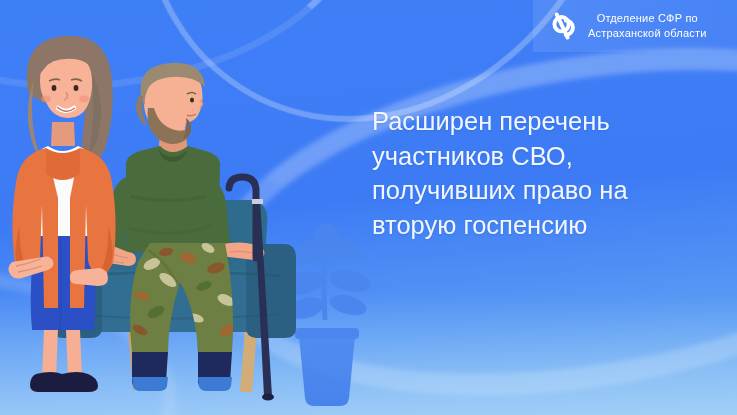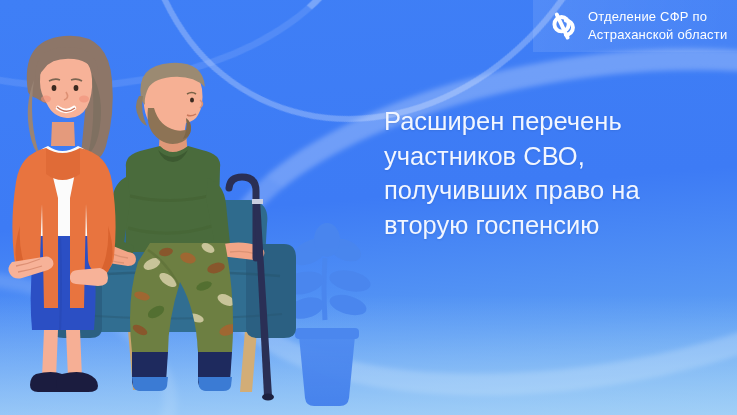--- a/index.html
+++ b/index.html
@@ -59,31 +59,31 @@
     position:absolute; top:0; left:533px;
     width:204px; height:52px;
     display:flex; align-items:center; gap:9px;
     padding:5px 6px 5px 12px;
     background:linear-gradient(100deg,rgba(255,255,255,0.10),rgba(255,255,255,0.045));
     z-index:9;
   }
   .brand-logo { width:34px; height:34px; flex:0 0 34px; }
   .brand-text {
     color:#ffffff;
-    font-size:13px;
+    font-size:11px;
     line-height:1.35;
     letter-spacing:.2px;
     white-space:pre-line;
-    text-align:left;
+    text-align:center;
   }
 
   
   .headline {
     position:absolute;
-    left:384px; top:104px;
+    left:372px; top:104px;
     width:330px;
     color:#f2f6ff;
     font-size:25.5px;
     line-height:1.36;
     letter-spacing:0px;
     font-weight:400;
     z-index:8;
     text-shadow:0 1px 2px rgba(30,70,150,0.18);
   }
 

